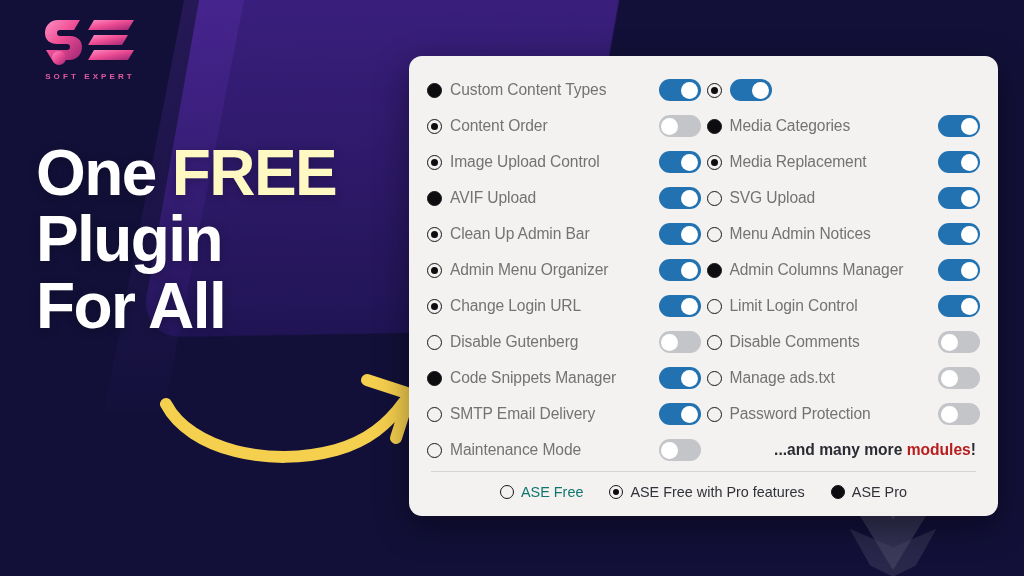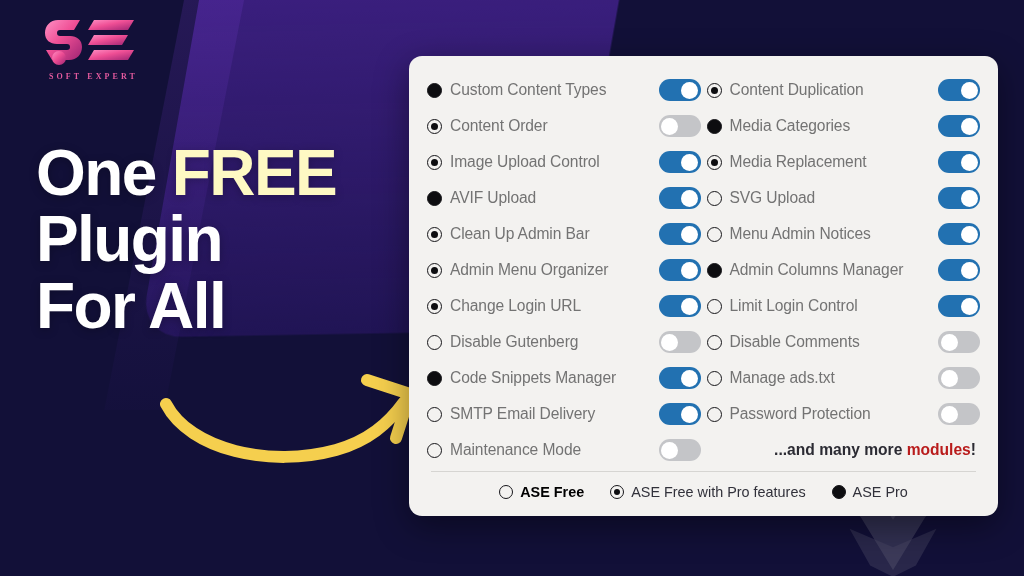--- a/index.html
+++ b/index.html
@@ -32,27 +32,27 @@
     left:150px; top:-60px;
     width:60px; height:470px;
     background:linear-gradient(180deg, rgba(120,60,210,0.22), rgba(60,26,140,0.05));
     transform:skewX(-11deg);
   }
 
   
   #logo { position:absolute; left:42px; top:16px; width:96px; height:66px; }
   #logo svg { display:block; }
   #logo .wordmark {
-    text-align:right;
+    text-align:center;
     font-size:8px;
     letter-spacing:3.1px;
     color:#e45a9e;
     font-weight:700;
     margin-top:2px;
-    font-family:Liberation Serif, serif;
+    font-family:Liberation Sans, sans-serif;
   }
 
   
   #headline {
     position:absolute; left:36px; top:142px;
     width:380px;
     line-height:0.99;
   }
   #headline .hl-line {
     font-size:64px;
@@ -171,21 +171,21 @@
   #legend {
     height:44px;
     display:flex;
     align-items:center;
     justify-content:center;
     gap:26px;
     padding-bottom:4px;
   }
   .legend-item { display:flex; align-items:center; gap:7px; }
   .legend-label { font-size:14.4px; color:#31313a; white-space:nowrap; }
-  .legend-label.link { color:#000000;font-weight:bold; }
+  .legend-label.link { color:#0f766e; }
   .legend-item .marker { width:14px; height:14px; flex:0 0 14px; }
   .legend-item .marker.dotted::after { left:3.6px; top:3.6px; width:6.4px; height:6.4px; }
 </style>
 </head>
 <body>
 
 <div id="bg"></div>
 <div id="bg-diag"></div>
 <div id="bg-diag2"></div>
 
@@ -293,21 +293,20 @@
         </div>
         <div class="feature-row">
           <span class="marker"></span>
           <span class="feature-label">Maintenance Mode</span>
           <span class="toggle"></span>
         </div>
       </div>
     <div class="col" id="col-right">
         <div class="feature-row">
           <span class="marker dotted"></span>
-          <span class="feature-label">Content Duplication</span>
           <span class="toggle on"></span>
         </div>
         <div class="feature-row">
           <span class="marker filled"></span>
           <span class="feature-label">Media Categories</span>
           <span class="toggle on"></span>
         </div>
         <div class="feature-row">
           <span class="marker dotted"></span>
           <span class="feature-label">Media Replacement</span>

